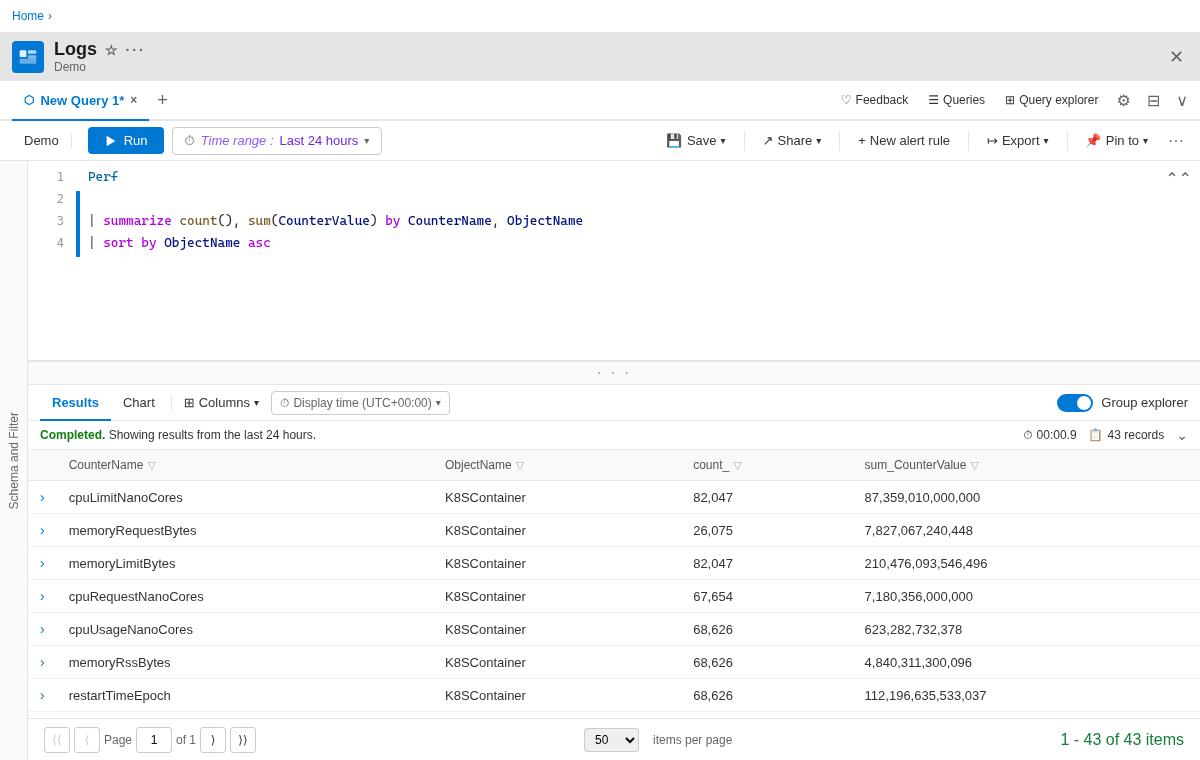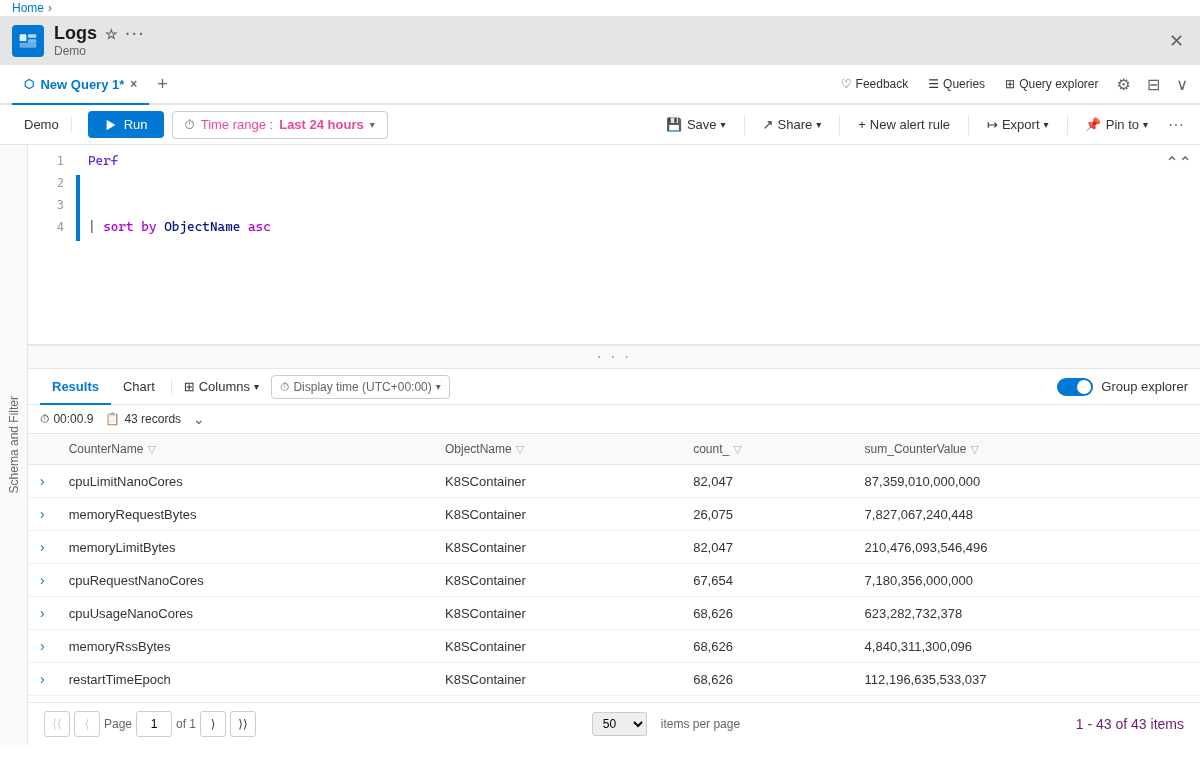--- a/index.html
+++ b/index.html
@@ -1,19 +1,19 @@
 <!DOCTYPE html>
 <html><head>
   <meta charset="utf-8">
   <style>
     * { box-sizing: border-box; margin: 0; padding: 0; }
     body { font-family: 'Segoe UI', sans-serif; font-size: 13px; background: #fff; color: #333; overflow: hidden; width: 1200px; height: 760px; }
     
     
-    .top-nav { height: 17px; display: flex; align-items: center; padding: 8px 12px; border-bottom: 1px solid #e5e5e5; background: #fff; }
+    .top-nav { height: 17px; display: flex; align-items: center; padding: 16px 12px; border-bottom: 1px solid #e5e5e5; background: #fff; }
     .breadcrumb-home { color: #0078d4; font-size: 12px; cursor: pointer; }
     .breadcrumb-sep { color: #666; margin: 0 4px; font-size: 12px; }
     
     
     .app-header { height: 48px; display: flex; align-items: center; padding: 0 12px; border-bottom: 1px solid #e5e5e5; background: #e5e5e5; }
     .app-icon { width: 32px; height: 32px; background: #0078d4; border-radius: 4px; display: flex; align-items: center; justify-content: center; margin-right: 10px; flex-shrink: 0; }
     .app-icon svg { width: 20px; height: 20px; }
     .app-title-block { flex: 1; }
     .app-title { font-size: 18px; font-weight: 600; color: #1a1a1a; display: flex; align-items: center; gap: 8px; }
     .app-subtitle { font-size: 12px; color: #666; }
@@ -30,22 +30,22 @@
     .tab-spacer { flex: 1; }
     .tab-toolbar { display: flex; align-items: center; gap: 8px; padding-right: 8px; }
     .toolbar-btn { background: none; border: none; cursor: pointer; font-size: 12px; color: #333; display: flex; align-items: center; gap: 4px; padding: 4px 6px; }
     
     
     .query-bar { height: 40px; display: flex; align-items: center; padding: 0 12px; border-bottom: 1px solid #e5e5e5; background: #fff; gap: 8px; }
     .workspace-label { font-size: 13px; color: #333; padding: 0 12px; border-right: 1px solid #e5e5e5; margin-right: 8px; }
     .run-btn { background: #0078d4; color: #fff; border: none; border-radius: 4px; padding: 6px 16px; cursor: pointer; display: flex; align-items: center; gap: 6px; font-size: 13px; font-weight: 500; }
     .run-btn svg { width: 14px; height: 14px; fill: white; }
     .time-range-btn { border: 1px solid #ccc; border-radius: 4px; padding: 5px 12px; cursor: pointer; background: #fff; font-size: 13px; display: flex; align-items: center; gap: 6px; }
-    .time-range-label { color: #ec4899; }
-    .time-range-value { color: #ec4899; font-weight: 700; }
+    .time-range-label { color: #8b5cf6; font-style: italic; }
+    .time-range-value { color: #6d28d9; font-weight: 400; }
     .qbar-spacer { flex: 1; }
     .qbar-action { display: flex; align-items: center; gap: 4px; font-size: 13px; color: #333; cursor: pointer; padding: 4px 8px; background: none; border: none; }
     .qbar-divider { width: 1px; height: 20px; background: #e5e5e5; margin: 0 2px; }
     .qbar-more { background: none; border: none; cursor: pointer; color: #666; font-size: 16px; padding: 4px; }
     
     
     .main-area { display: flex; height: calc(760px - 32px - 48px - 40px - 40px); }
     
     
     .side-panel { width: 28px; border-right: 1px solid #e5e5e5; display: flex; align-items: center; justify-content: center; background: #fafafa; cursor: pointer; flex-shrink: 0; }
@@ -54,21 +54,21 @@
     
     .editor-area { flex: 1; display: flex; flex-direction: column; overflow: hidden; }
     
     
     .code-editor { flex: 1; background: #fff; padding: 8px 0; border-bottom: 1px solid #e5e5e5; min-height: 140px; max-height: 200px; overflow-y: auto; position: relative; }
     .code-line { display: flex; align-items: flex-start; min-height: 22px; padding: 0 8px; }
     .line-num { width: 28px; color: #999; text-align: right; margin-right: 12px; font-size: 12px; font-family: monospace; flex-shrink: 0; padding-top: 1px; }
     .line-indicator { width: 4px; background: #0078d4; align-self: stretch; margin-right: 8px; flex-shrink: 0; }
     .line-indicator.hidden { background: transparent; }
     .code-content { font-size: 13px; font-family: 'Cascadia Code', 'Consolas', monospace; }
-    .kw-table { color: #6d28d9; }
+    .kw-table { color: #0369a1; }
     .kw-op { color: #af00db; }
     .kw-fn { color: #795e26; }
     .kw-col { color: #001080; }
     .collapse-btn { position: absolute; right: 8px; top: 8px; background: none; border: none; cursor: pointer; color: #666; font-size: 16px; }
     
     
     .resize-handle { height: 24px; display: flex; align-items: center; justify-content: center; cursor: ns-resize; border-top: 1px solid #e5e5e5; border-bottom: 1px solid #e5e5e5; background: #fafafa; }
     .resize-dots { color: #999; letter-spacing: 2px; font-size: 16px; }
     
     
@@ -104,21 +104,21 @@
     
     
     .pagination { display: flex; align-items: center; justify-content: space-between; padding: 8px 16px; border-top: 1px solid #e5e5e5; background: #fff; }
     .page-controls { display: flex; align-items: center; gap: 4px; }
     .page-btn { background: none; border: 1px solid #ccc; border-radius: 3px; width: 26px; height: 26px; display: flex; align-items: center; justify-content: center; cursor: pointer; font-size: 12px; color: #333; }
     .page-btn:disabled { color: #ccc; cursor: not-allowed; }
     .page-input { width: 36px; height: 26px; border: 1px solid #ccc; border-radius: 3px; text-align: center; font-size: 12px; }
     .page-text { font-size: 12px; color: #666; }
     .per-page { display: flex; align-items: center; gap: 14px; }
     .per-page select { border: 1px solid #ccc; border-radius: 3px; padding: 3px 6px; font-size: 12px; }
-    .page-summary { font-size: 14px; color: #701a75; }
+    .page-summary { font-size: 16px; color: #15803d; }
   </style>
 </head>
 <body>
 
 <div class="top-nav">
   <span class="breadcrumb-home">Home</span>
   <span class="breadcrumb-sep">›</span>
 </div>
 
 <div class="app-header">
@@ -230,20 +230,21 @@
         <span class="line-indicator hidden"></span>
         <span class="code-content"><span class="kw-table">Perf</span></span>
       </div>
       <div class="code-line">
         <span class="line-num">2</span>
         <span class="line-indicator"></span>
       </div>
       <div class="code-line">
         <span class="line-num">3</span>
         <span class="line-indicator"></span>
+        <span class="code-content"><span style="color:#666;">|</span> <span class="kw-op">summarize</span> <span class="kw-fn">count</span>(), <span class="kw-fn">sum</span>(<span class="kw-col">CounterValue</span>) <span class="kw-op">by</span> <span class="kw-col">CounterName</span>, <span class="kw-col">ObjectName</span></span>
       </div>
       <div class="code-line">
         <span class="line-num">4</span>
         <span class="line-indicator"></span>
         <span class="code-content"><span style="color:#666;">|</span> <span class="kw-op">sort</span> <span class="kw-op">by</span> <span class="kw-col">ObjectName</span> <span class="kw-op">asc</span></span>
       </div>
       <button class="collapse-btn">⌃⌃</button>
     </div>
 
     <div class="resize-handle">
@@ -272,20 +273,24 @@
         </button>
         <div class="group-toggle">
           <div class="toggle-switch">
             <div class="toggle-knob"></div>
           </div>
           <span>Group explorer</span>
         </div>
       </div>
 
       <div class="status-bar">
+        <div class="status-text">
+          <strong>Completed.</strong>
+          <span>Showing results from the last 24 hours.</span>
+        </div>
         <div class="status-right">
           <div class="status-time">
             <span>⏱</span>
             <span>00:00.9</span>
           </div>
           <div class="status-records">
             <span>📋</span>
             <span>43 records</span>
           </div>
           <button class="expand-btn">⌄</button>

